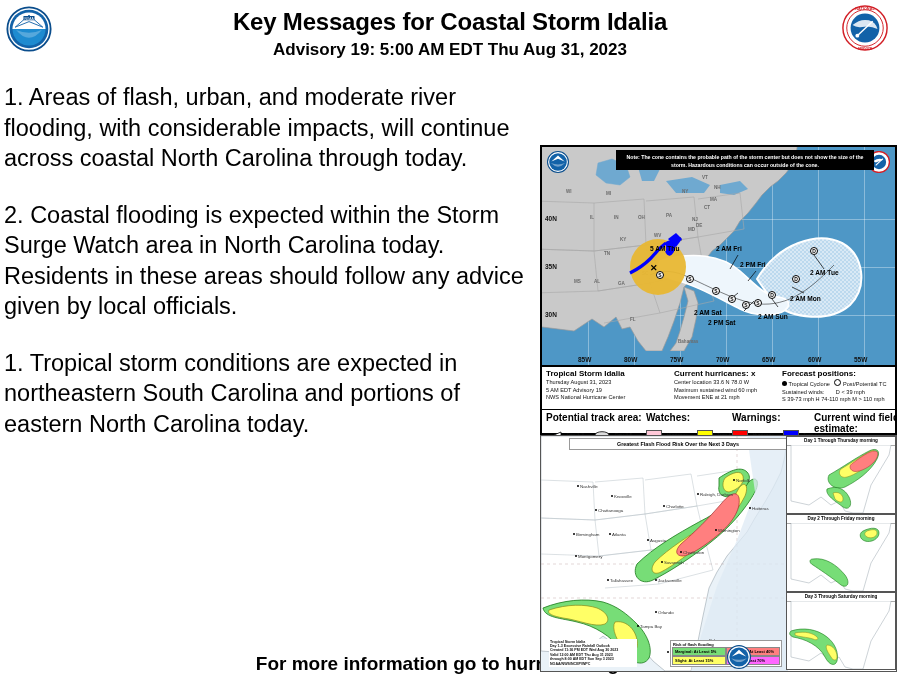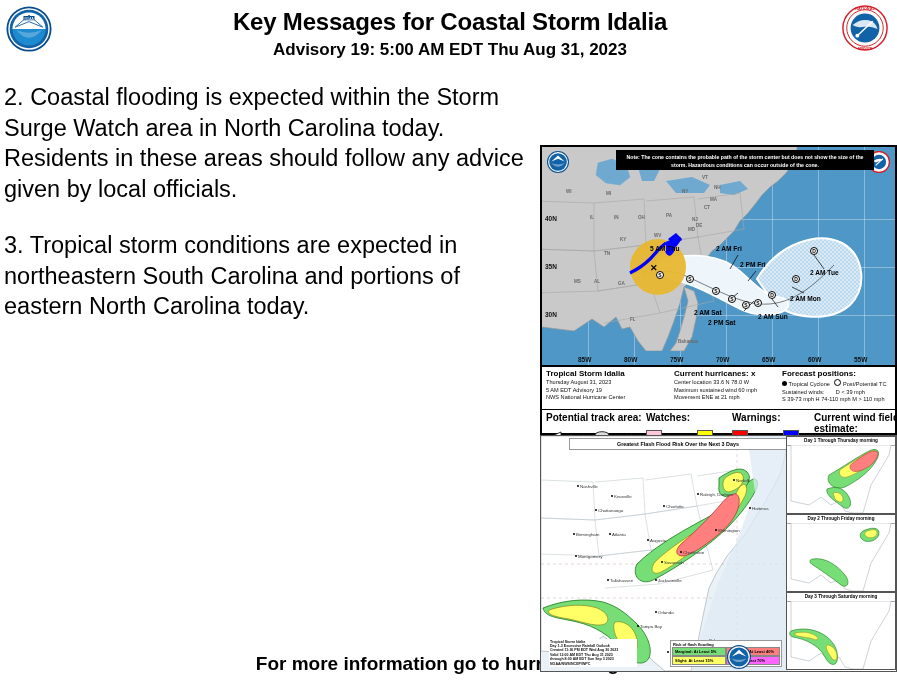--- a/index.html
+++ b/index.html
@@ -114,22 +114,23 @@
     <text x="50" y="95" font-size="7" fill="#d21f26" text-anchor="middle" font-family="Liberation Sans, sans-serif" font-weight="bold">SERVICE</text>
   </svg>
 
   <div id="title-block">
     <div id="main-title">Key Messages for Coastal Storm Idalia</div>
     <div id="sub-title">Advisory 19:  5:00 AM EDT Thu Aug 31, 2023</div>
   </div>
 </div>
 
 <div id="messages">
+  <div class="msg">1. Areas of flash, urban, and moderate river flooding, with considerable impacts, will continue across coastal North Carolina through today.</div>
   <div class="msg">2. Coastal flooding is expected within the Storm Surge Watch area in North Carolina today. Residents in these areas should follow any advice given by local officials.</div>
-  <div class="msg">3. Tropical storm conditions are expected in northeastern South Carolina and portions of eastern North Carolina today.</div>
+  <div class="msg">1. Tropical storm conditions are expected in northeastern South Carolina and portions of eastern North Carolina today.</div>
 </div>
 
 <div id="footer">For more information go to hurricanes.gov</div>
 
 <div id="right-col">
 
   <div id="track-map">
     <div id="track-ocean"></div>
 
     <div class="grid-v" style="left:46px"></div>

